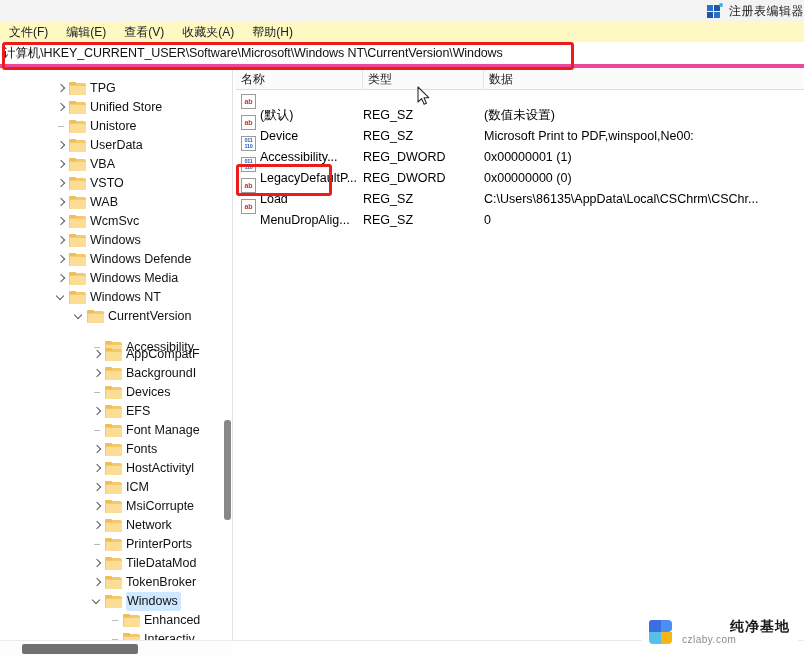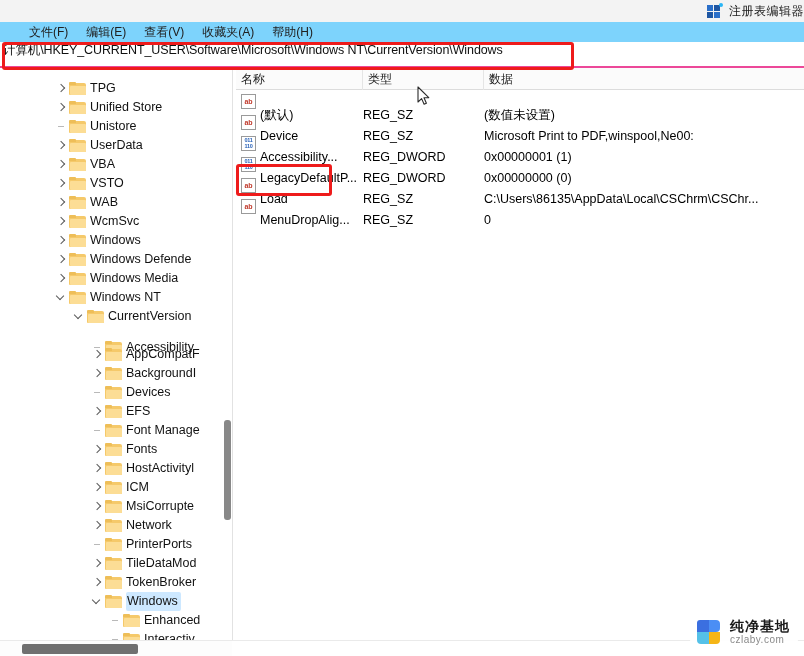--- a/index.html
+++ b/index.html
@@ -54,43 +54,43 @@
     color: #1a1a1a;
     font-family: "Liberation Sans", "DejaVu Sans", sans-serif;
     letter-spacing: 0.5px;
   }
 
   
   .menubar {
     position: absolute;
     left: 0; top: 22px;
     width: 804px; height: 20px;
-    background: #7dd3fc;
+    background: #fef9c3;
     display: flex;
     align-items: flex-end;
-    padding-left: 20px;
+    padding-left: 0;
     box-sizing: border-box;
   }
   .menu-item {
     font-size: 12px;
     color: #202020;
     padding: 0 9px;
     line-height: 20px;
     white-space: nowrap;
   }
 
   
   .addressbar {
     position: absolute;
     left: 0; top: 42px;
     width: 804px; height: 26px;
     background: #ffffff;
-    border-bottom: 2px solid #ec4899;
+    border-bottom: 4px solid #ec4899;
     display: flex;
-    align-items: flex-start;
+    align-items: center;
     box-sizing: border-box;
   }
   .address-text {
     font-size: 12.5px;
     color: #111;
     padding-left: 3px;
     white-space: nowrap;
     letter-spacing: -0.1px;
   }
 
@@ -343,21 +343,21 @@
     position: relative;
     width: 30px; height: 30px;
     margin-right: 6px;
     flex: 0 0 auto;
   }
   .wm-logo .r1 { position:absolute; left:3px;  top:3px;  width:12px; height:12px; background:#3b6fe0; border-radius:3px 0 0 0; }
   .wm-logo .r2 { position:absolute; left:15px; top:3px;  width:11px; height:12px; background:#4b8ef5; border-radius:0 4px 4px 0; }
   .wm-logo .r3 { position:absolute; left:3px;  top:15px; width:12px; height:12px; background:#55c1e8; border-radius:0 0 0 4px; }
   .wm-logo .r4 { position:absolute; left:15px; top:15px; width:11px; height:12px; background:#f5b517; border-radius:0 0 4px 0; }
   .wm-text { display: flex; flex-direction: column; line-height: 1; }
-  .wm-cn { font-size: 14px; font-weight: bold; color: #1a1a1a; letter-spacing: 1px; }
+  .wm-cn { font-size: 14px; font-weight: bold; color: #1a1a1a; letter-spacing: 1px; margin-left: 48px; }
   .wm-en { font-size: 10px; color: #8a8a8a; margin-top: 2px; letter-spacing: 0.5px; }
 
   .watermark-faint {
     position: absolute;
     right: 14px; top: 128px;
     font-size: 13px;
     color: #e8e8e8;
     letter-spacing: 2px;
     pointer-events: none;
   }

